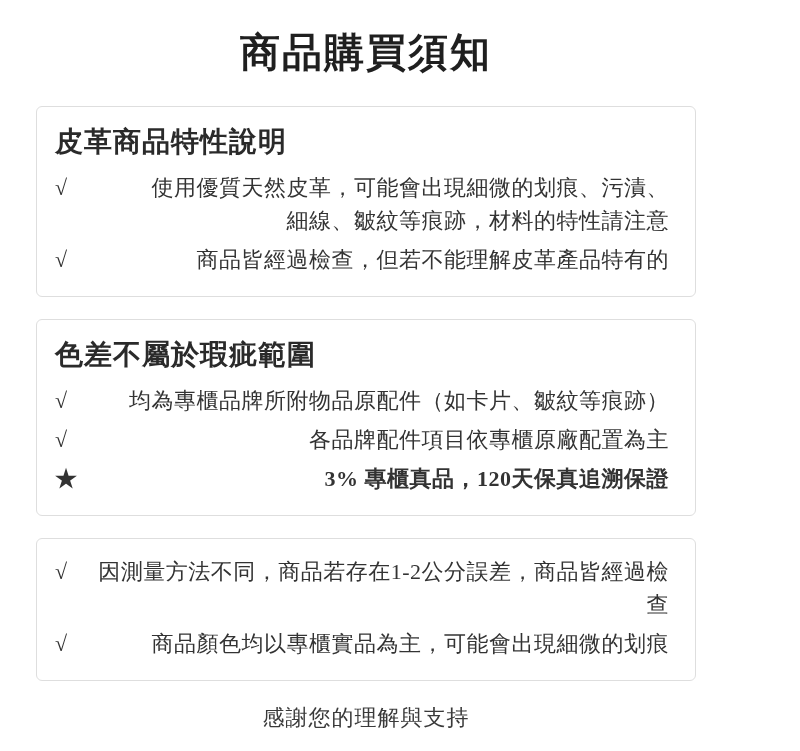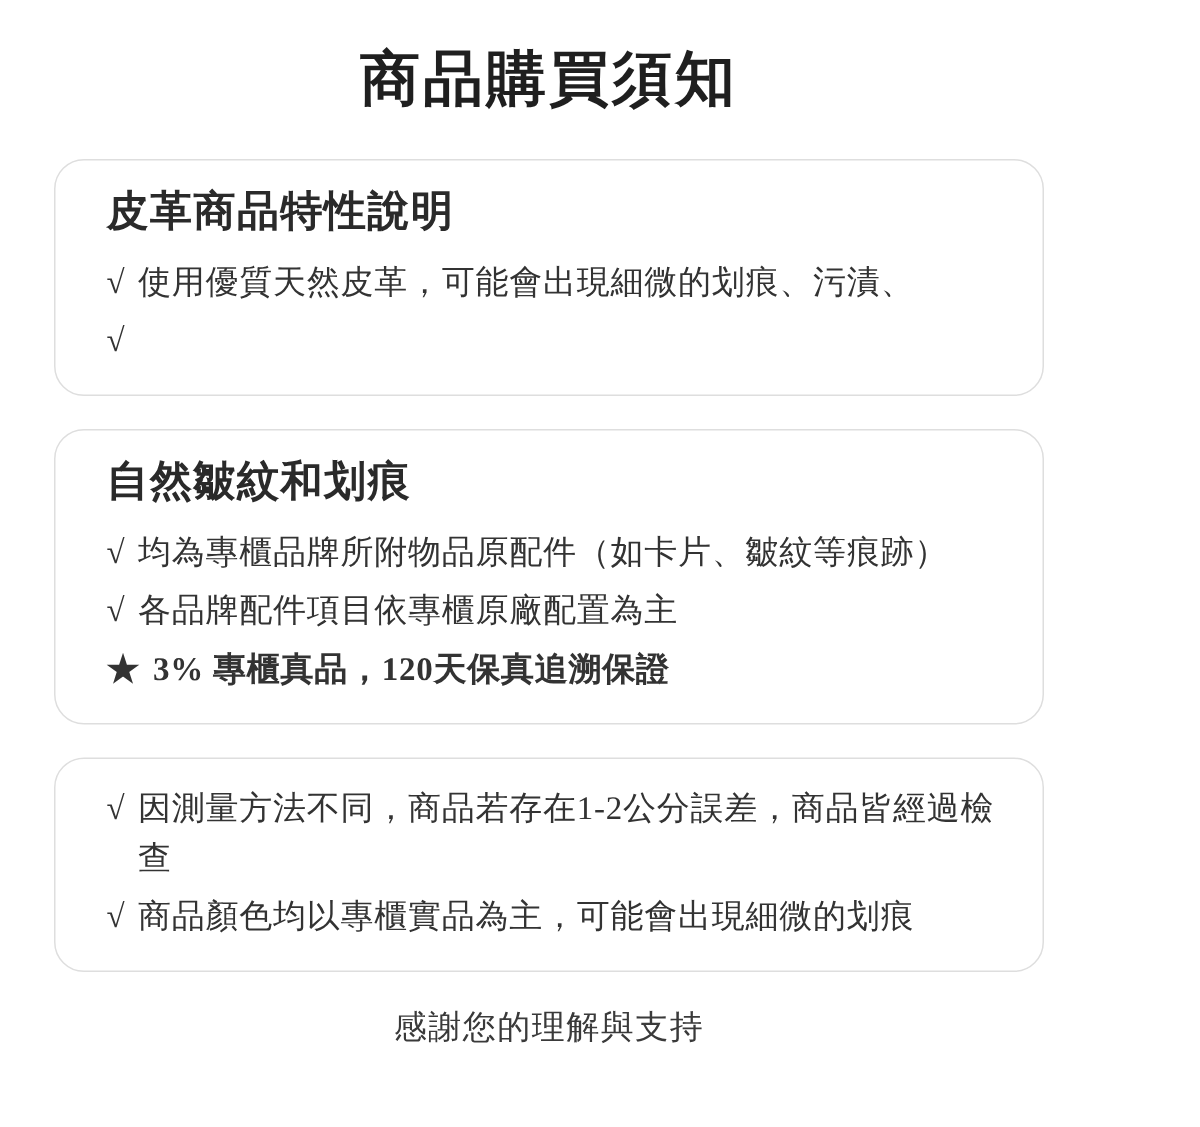--- a/index.html
+++ b/index.html
@@ -23,22 +23,22 @@
     font-weight: 700;
     color: #1f1f1f;
     letter-spacing: 2px;
     margin-top: 4px;
     margin-bottom: 30px;
     line-height: 1.15;
   }
   .card {
     background: #ffffff;
     border: 1px solid #dedede;
-    border-radius: 20px;
-    padding: 16px 26px 20px 34px;
+    border-radius: 6px;
+    padding: 16px 26px 20px 18px;
     margin-bottom: 22px;
   }
   .card-heading {
     font-size: 28px;
     font-weight: 700;
     color: #2a2a2a;
     line-height: 1.35;
     margin-bottom: 10px;
     letter-spacing: 1px;
   }
@@ -49,21 +49,21 @@
     line-height: 33px;
     color: #333333;
     margin-bottom: 6px;
   }
   .item:last-child { margin-bottom: 0; }
   .item .marker {
     flex: 0 0 auto;
     margin-right: 9px;
     line-height: 33px;
   }
-  .item .lines { flex: 1 1 auto; }
+  .item .lines { flex: 1 1 auto; text-align: right; }
   .item .line { display: block; letter-spacing: 0.5px; }
   .item.highlight { font-weight: 700; }
   .page-footer {
     text-align: center;
     font-size: 22px;
     color: #3a3a3a;
     letter-spacing: 1px;
     margin-top: 2px;
     line-height: 30px;
   }
@@ -74,31 +74,33 @@
 <div class="page">
 
   <h1 class="page-title">商品購買須知</h1>
 
   <section class="card">
     <h2 class="card-heading">皮革商品特性說明</h2>
     <div class="item">
       <span class="marker">√</span>
       <span class="lines">
         <span class="line">使用優質天然皮革，可能會出現細微的划痕、污漬、</span>
+        <span class="line">細線、皺紋等痕跡，材料的特性請注意</span>
       </span>
     </div>
     <div class="item">
       <span class="marker">√</span>
       <span class="lines">
+        <span class="line">商品皆經過檢查，但若不能理解皮革產品特有的</span>
       </span>
     </div>
   </section>
 
   <section class="card">
-    <h2 class="card-heading">自然皺紋和划痕</h2>
+    <h2 class="card-heading">色差不屬於瑕疵範圍</h2>
     <div class="item">
       <span class="marker">√</span>
       <span class="lines">
         <span class="line">均為專櫃品牌所附物品原配件（如卡片、皺紋等痕跡）</span>
       </span>
     </div>
     <div class="item">
       <span class="marker">√</span>
       <span class="lines">
         <span class="line">各品牌配件項目依專櫃原廠配置為主</span>

